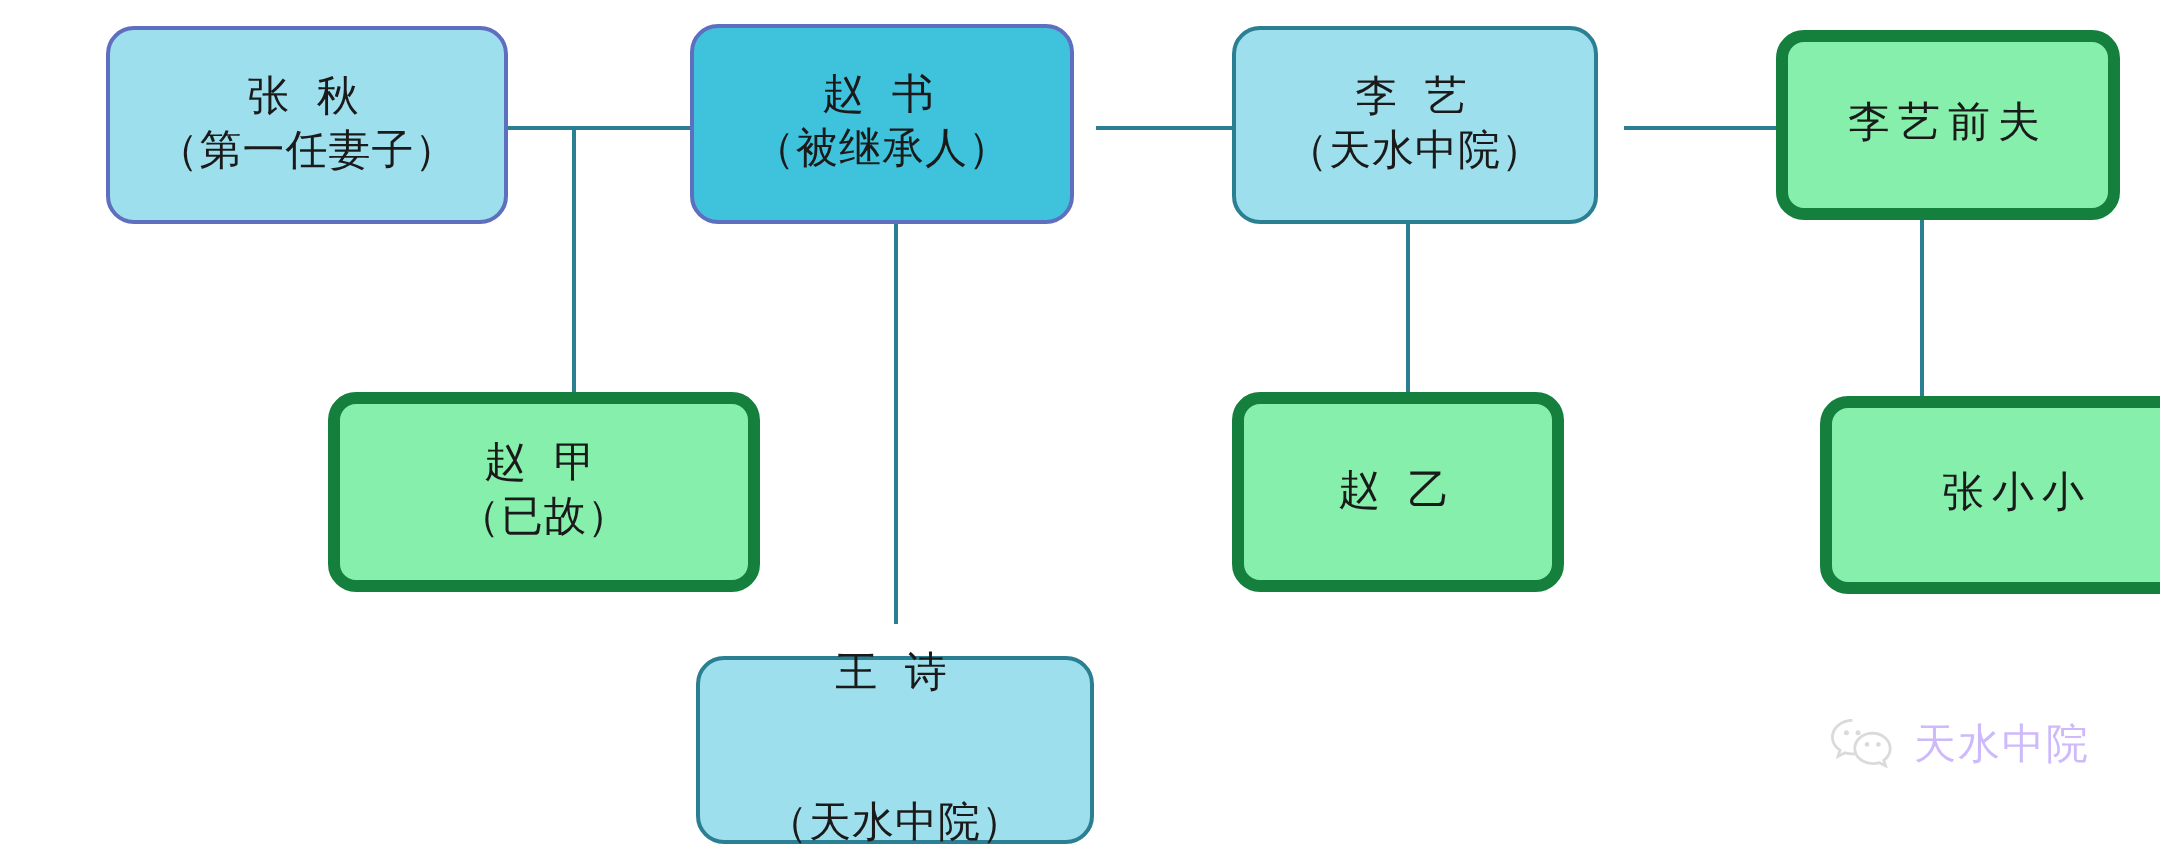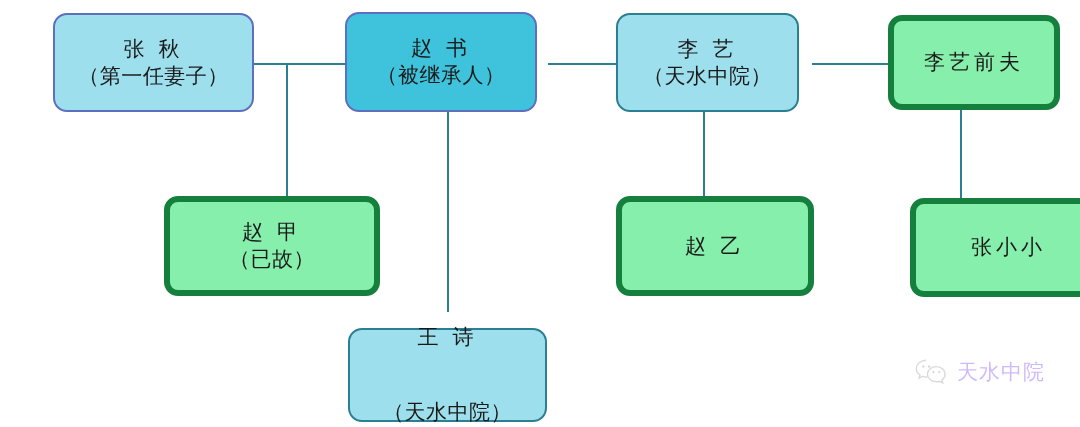--- a/index.html
+++ b/index.html
@@ -123,21 +123,21 @@
 
   <div class="node fill-plain single" style="left:858px; top:15px; width:172px; height:95px;">
     <div class="line1">李艺前夫</div>
   </div>
 
   <div class="node fill-plain" style="left:134px; top:196px; width:216px; height:100px;">
     <div class="line1">赵 甲</div>
     <div class="line2">（已故）</div>
   </div>
 
-  <div class="node fill-plain single" style="left:586px; top:196px; width:198px; height:100px;">
+  <div class="node fill-plain single" style="left:586px; top:196px; width:166px; height:100px;">
     <div class="line1">赵 乙</div>
   </div>
 
   <div class="node fill-plain single" style="left:880px; top:198px; width:197px; height:99px;">
     <div class="line1">张小小</div>
   </div>
 
   <div class="node fill-light" style="left:318px; top:328px; width:199px; height:94px;gap:48px;">
     <div class="line1">王 诗</div>
     <div class="line2">（天水中院）</div>

